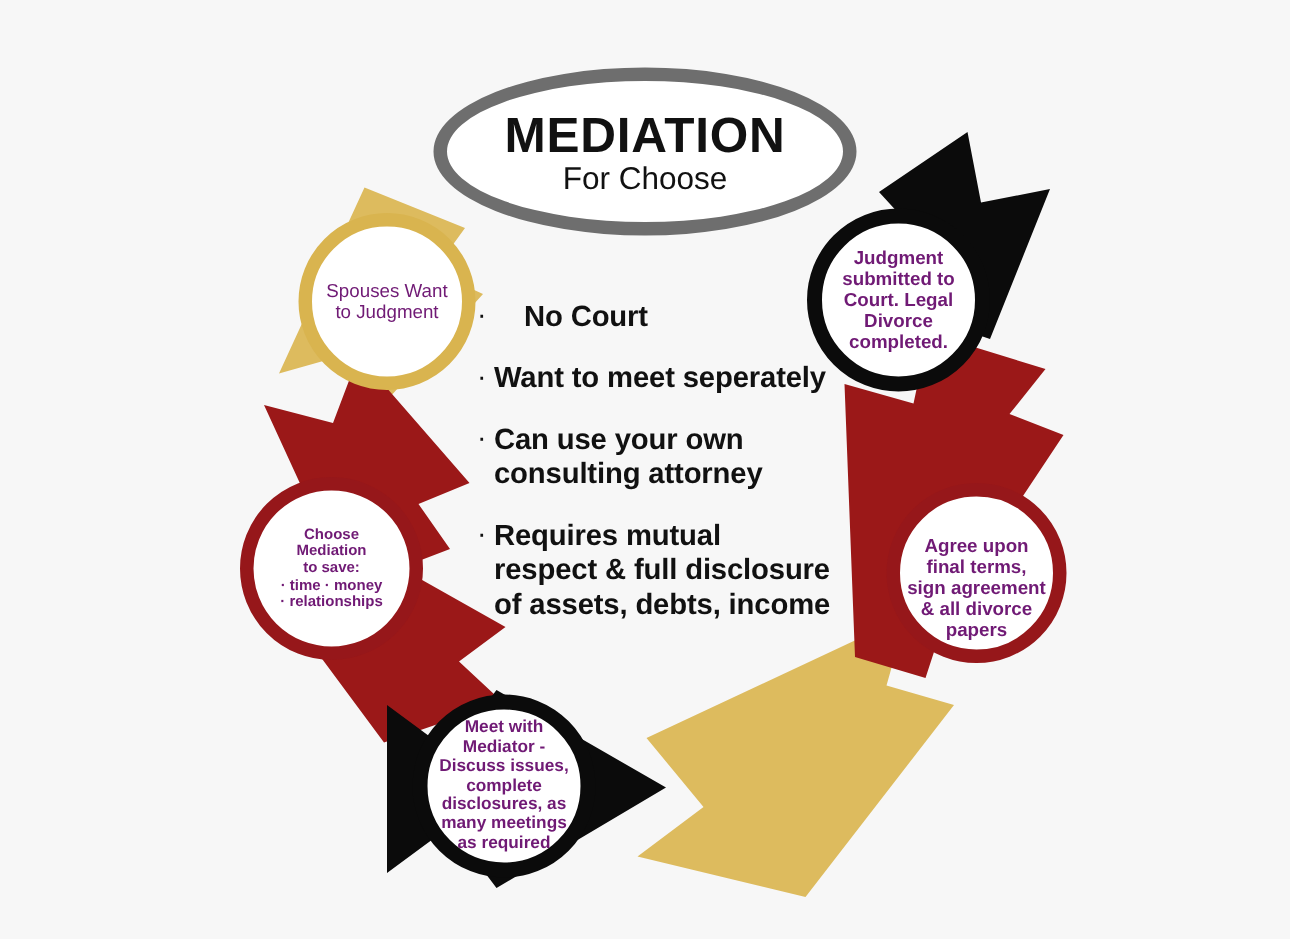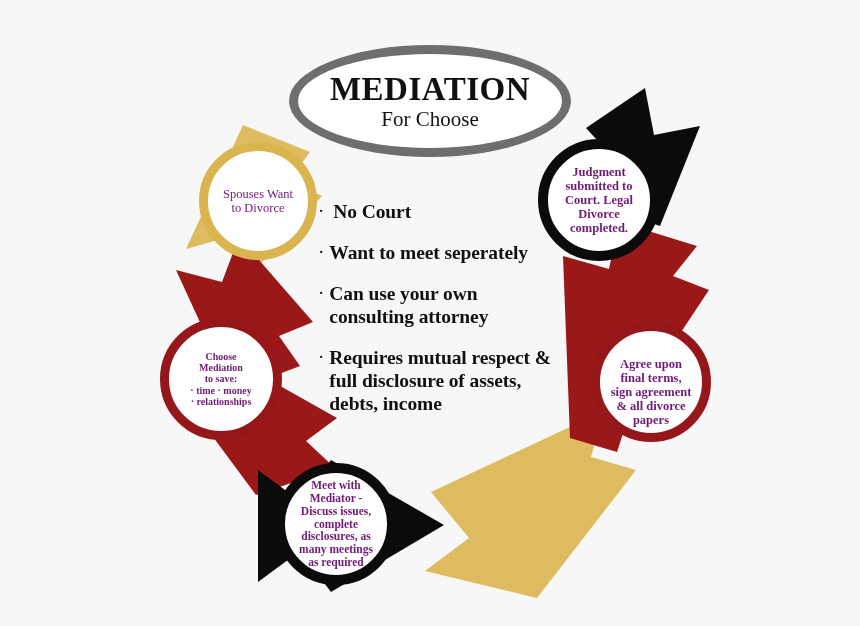--- a/index.html
+++ b/index.html
@@ -7,21 +7,21 @@
     margin: 0;
     padding: 0;
     background: #ffffff;
   }
   #canvas {
     position: relative;
     width: 860px;
     height: 626px;
     background: #f7f7f7;
     overflow: hidden;
-    font-family: Liberation Serif, serif;
+    font-family: Liberation Sans, sans-serif;
   }
 
   
   #ring-svg {
     position: absolute;
     left: 0;
     top: 0;
     width: 860px;
     height: 626px;
   }
@@ -122,21 +122,21 @@
     color: #111111;
     margin-right: 5px;
   }
   .bullet-text {
     font-size: 19.5px;
     font-weight: 700;
     color: #111111;
     line-height: 1.18;
     letter-spacing: -0.1px;
   }
-  #bullets .bullet-row:first-child .bullet-text { font-weight: 700; }
+  #bullets .bullet-row:first-child .bullet-text { font-weight: 700; margin-left: 16px; }
   #bullets .bullet-row:first-child .bullet-dot { margin-right: 9px; }
 </style>
 </head>
 <body>
 
 <div id="canvas">
 
   <svg id="ring-svg" viewBox="0 0 860 626" xmlns="http://www.w3.org/2000/svg">
 
     <g>
@@ -169,21 +169,21 @@
 
   </svg>
 
   <div id="title-ellipse">
     <div id="title-main">MEDIATION</div>
     <div id="title-sub">For Choose</div>
   </div>
 
   <div class="node" id="node-0">
     <div class="node-label">Spouses Want
-to Divorce</div>
+to Judgment</div>
   </div>
 
   <div class="node" id="node-1">
     <div class="node-label">Choose
 Mediation
 to save:
 · time · money
 · relationships</div>
   </div>
 

